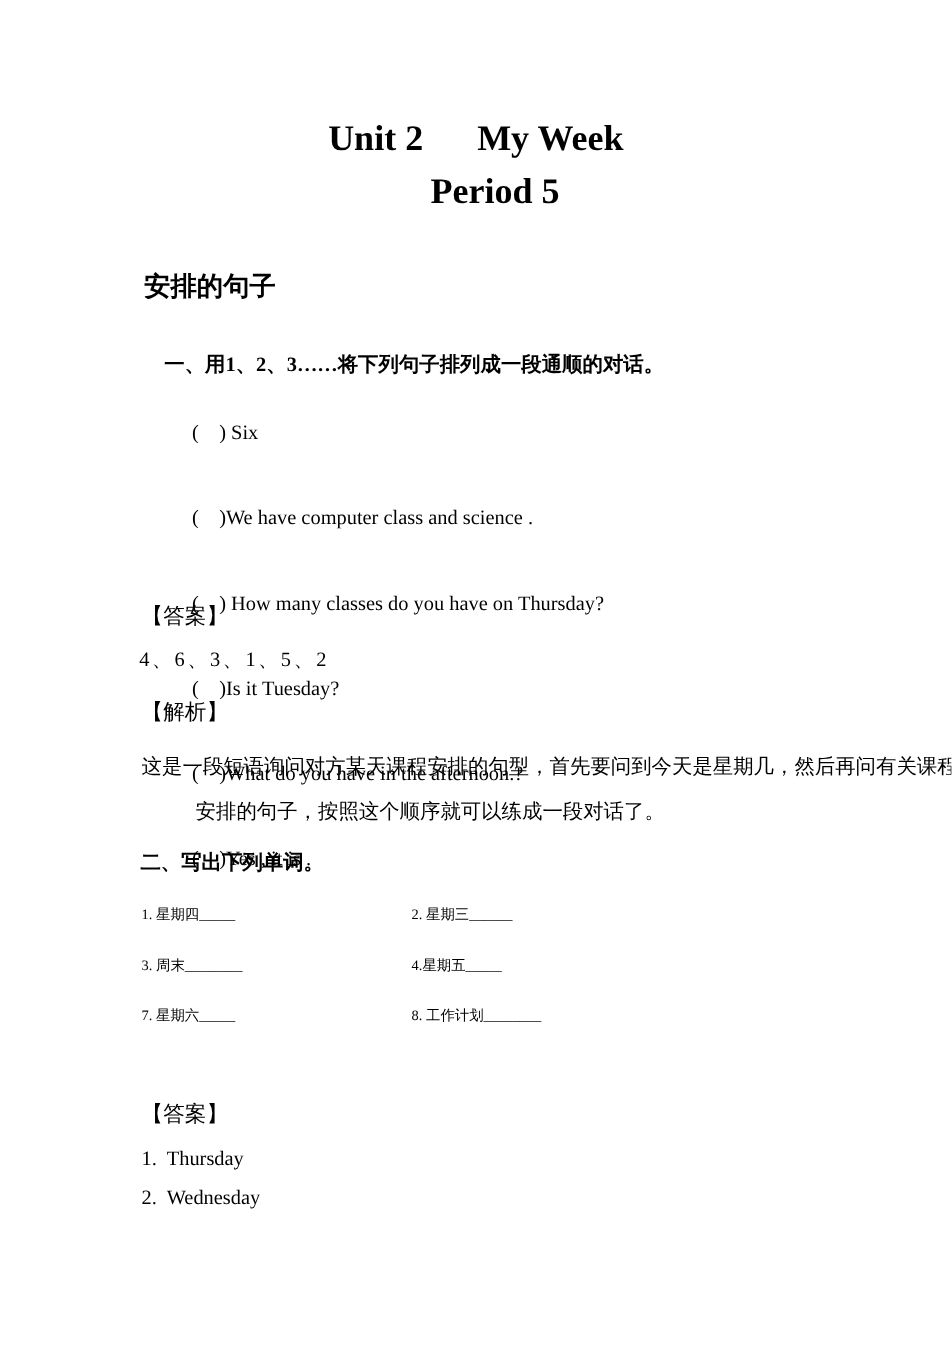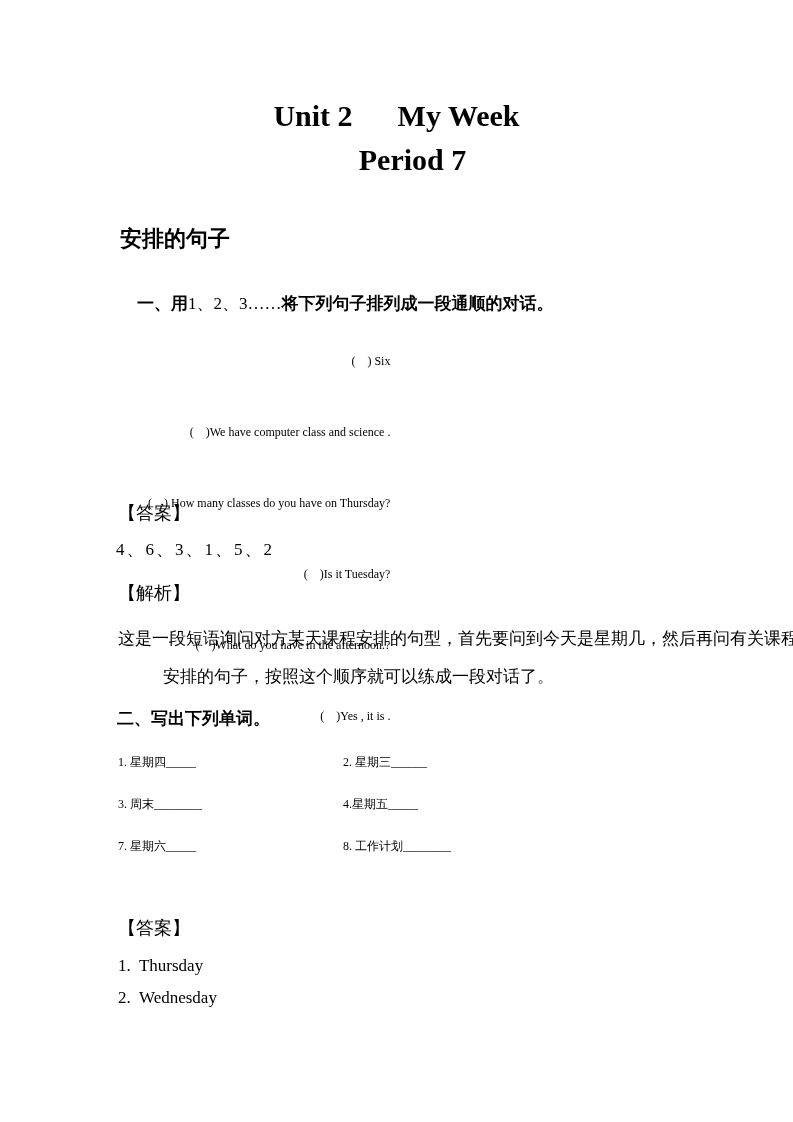--- a/index.html
+++ b/index.html
@@ -46,33 +46,32 @@
   
   .ex-head {
     font-family: "Liberation Sans", "DejaVu Sans", sans-serif;
     font-weight: bold;
     font-size: 17px;
     line-height: 20px;
     white-space: pre;
   }
   .ex-head .serif-nums {
     font-family: "Liberation Serif", "DejaVu Serif", serif;
-    font-weight: normal;
+    font-weight: bold;
   }
   .ex1-head { top: 274px; left: 118px; }
   .ex2-head { top: 709px; left: 117px; }
 
   
   .dialog-list {
     top: 311px;
-    left: 148px;
-    font-size: 12px;
+    left: 160px;
+    font-size: 17px;
     line-height: 20px;
     white-space: pre;
-    text-align: right;
   }
   .dialog-list .dialog-item { margin-bottom: 11px; }
 
   
   .bracket-label {
     font-size: 18px;
     line-height: 22px;
   }
   .ans1-label { top: 502px; left: 118px; }
   .ans1-value { top: 540px; left: 116px; font-size: 17px; line-height: 20px; letter-spacing: 2px; }
@@ -102,21 +101,21 @@
   .ans2-item.a1 { top: 956px; left: 118px; }
   .ans2-item.a2 { top: 988px; left: 118px; }
 </style>
 </head>
 <body>
 
 <div class="page">
 
   <div class="abs doc-title line1">Unit 2      My Week</div>
 
-  <div class="abs doc-title line2">Period 7</div>
+  <div class="abs doc-title line2">Period 5</div>
 
   <div class="abs recall-heading">安排的句子</div>
 
   <div class="abs ex-head ex1-head">
     <span>一、用</span><span class="serif-nums">1、2、3……</span><span>将下列句子排列成一段通顺的对话。</span>
   </div>
 
   <div class="abs dialog-list">
     <div class="dialog-item">(    ) Six</div>
     <div class="dialog-item">(    )We have computer class and science .</div>

